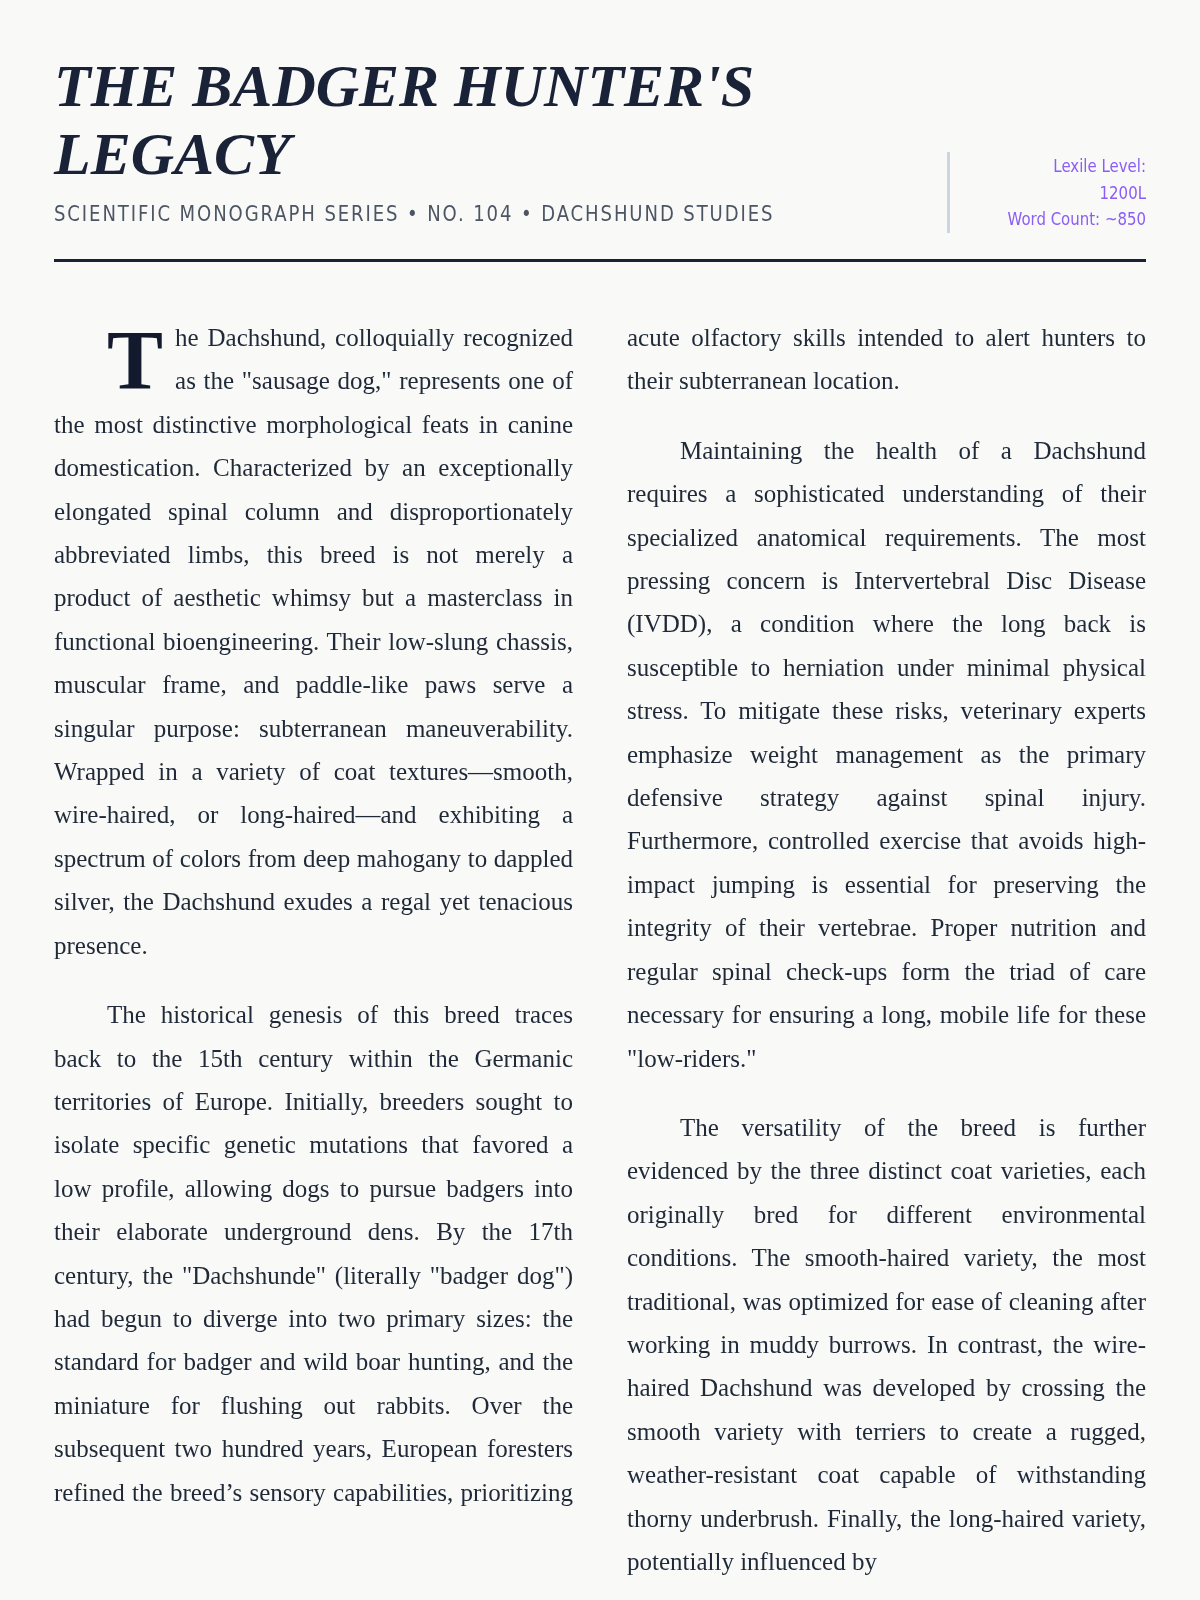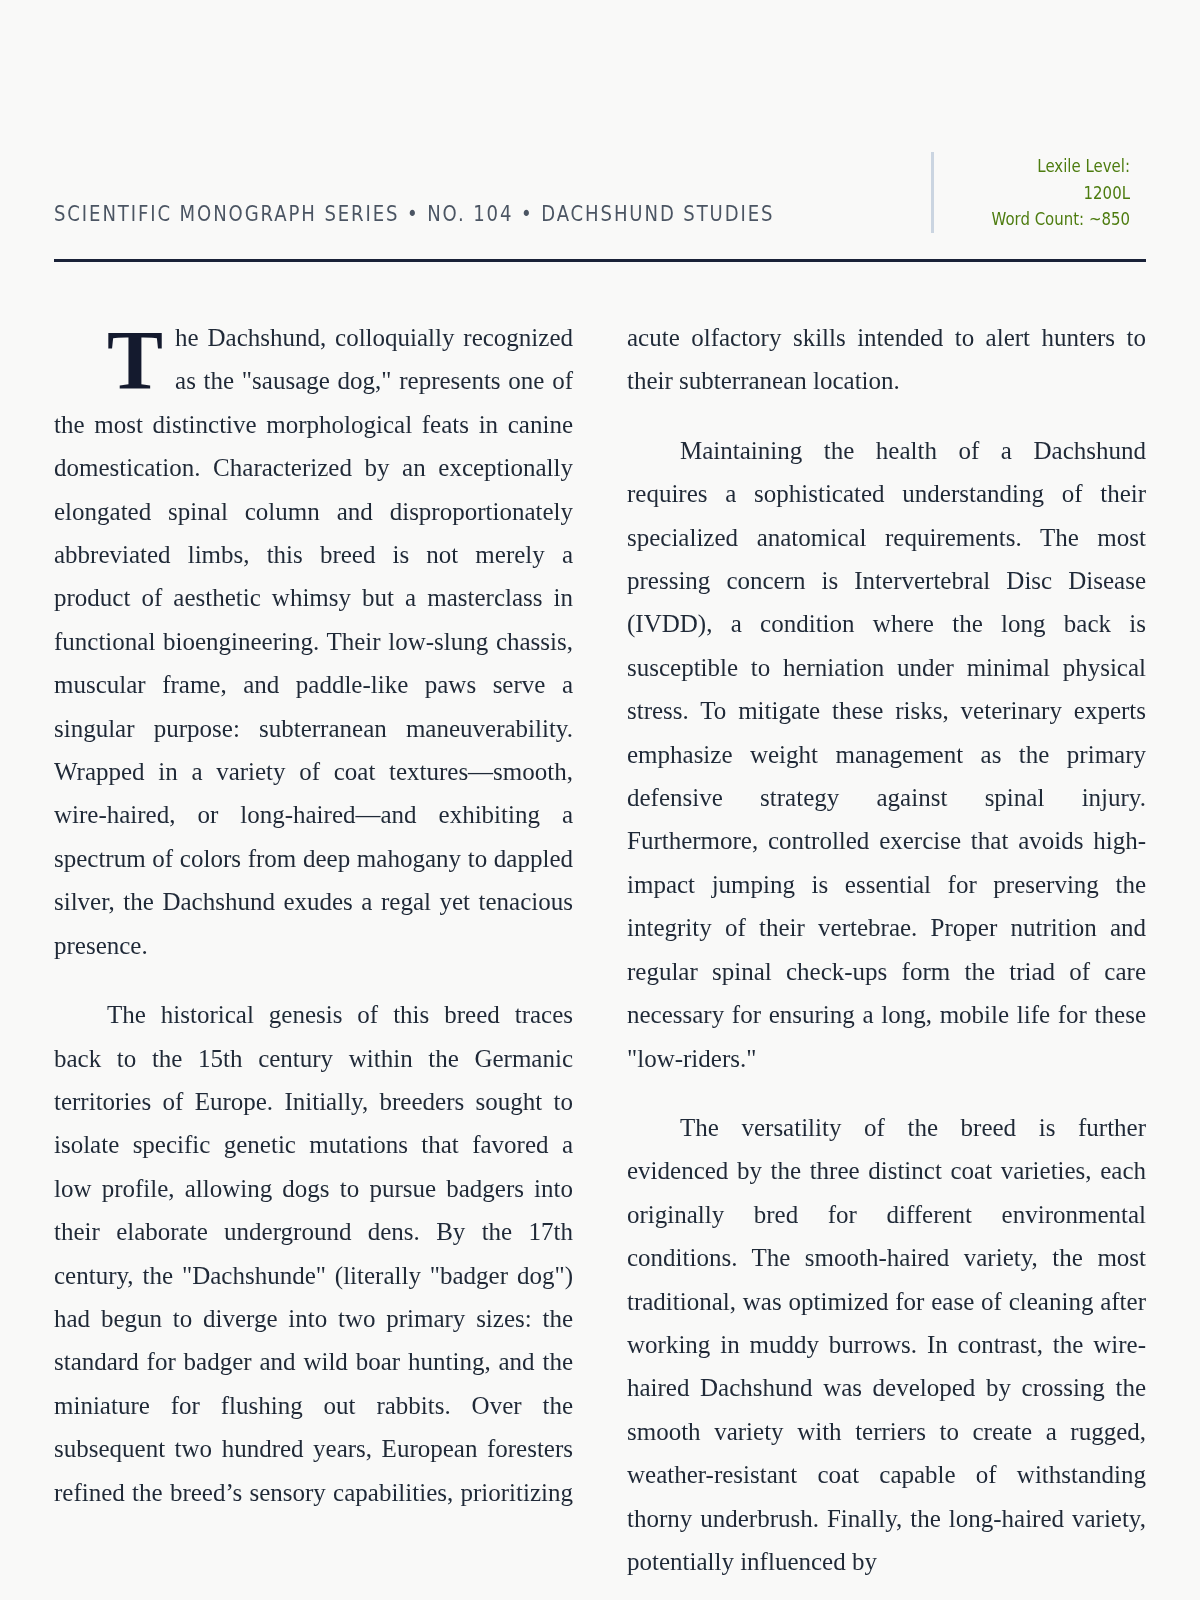--- a/index.html
+++ b/index.html
@@ -27,27 +27,27 @@
   }
   .series {
     position: absolute; left: 0; top: 202px;
     font-family: "DejaVu Sans", sans-serif;
     font-size: 21px; letter-spacing: 2.2px;
     color: #4b5563;
     transform: scaleX(0.86); transform-origin: left center;
     white-space: nowrap;
   }
   .meta {
-    position: absolute; right: 16px; top: 152px;
+    position: absolute; right: 0; top: 152px;
     width: 196px;
     border-left: 3px solid #cbd5e1;
     text-align: right;
     font-family: "DejaVu Sans", sans-serif;
     font-size: 17px; line-height: 26.5px;
-    color: #4d7c0f;
+    color: #8b5cf6;
     padding-top: 1px;
   }
   .meta span { display: block; transform: scaleX(0.88); transform-origin: right center; }
   .article {
     margin-top: 54px;
     column-count: 2; column-gap: 54px;
     font-family: "Liberation Serif", serif;
     font-size: 25px; line-height: 43.4px;
     color: #1f2937;
     text-align: justify;
@@ -63,20 +63,21 @@
     color: #141a2e;
     margin: 6px 12px 0 53px;
     padding-top: 4px;
   }
 </style>
 </head>
 <body>
 
 <div class="page">
   <header class="masthead">
+    <h1 class="title">THE BADGER HUNTER'S LEGACY</h1>
     <div class="series">SCIENTIFIC MONOGRAPH SERIES • NO. 104 • DACHSHUND STUDIES</div>
     <div class="meta">
       <span>Lexile Level:</span>
       <span>1200L</span>
       <span>Word Count: ~850</span>
     </div>
   </header>
 
   <article class="article">
     <p class="first"><span class="dropcap">T</span><span>he Dachshund, colloquially recognized as the "sausage dog," represents one of the most distinctive morphological feats in canine domestication. Characterized by an exceptionally elongated spinal column and disproportionately abbreviated limbs, this breed is not merely a product of aesthetic whimsy but a masterclass in functional bioengineering. Their low-slung chassis, muscular frame, and paddle-like paws serve a singular purpose: subterranean maneuverability. Wrapped in a variety of coat textures—smooth, wire-haired, or long-haired—and exhibiting a spectrum of colors from deep mahogany to dappled silver, the Dachshund exudes a regal yet tenacious presence.</span></p>

